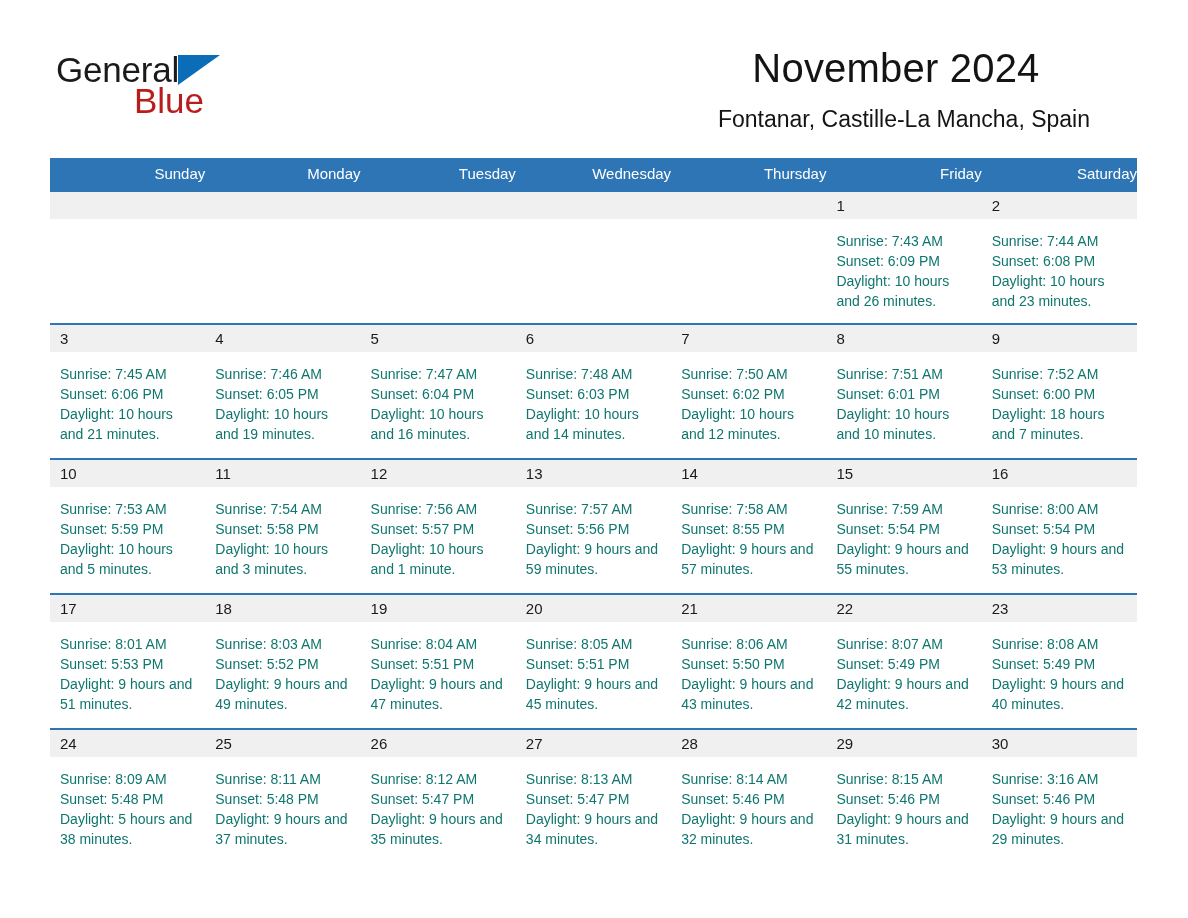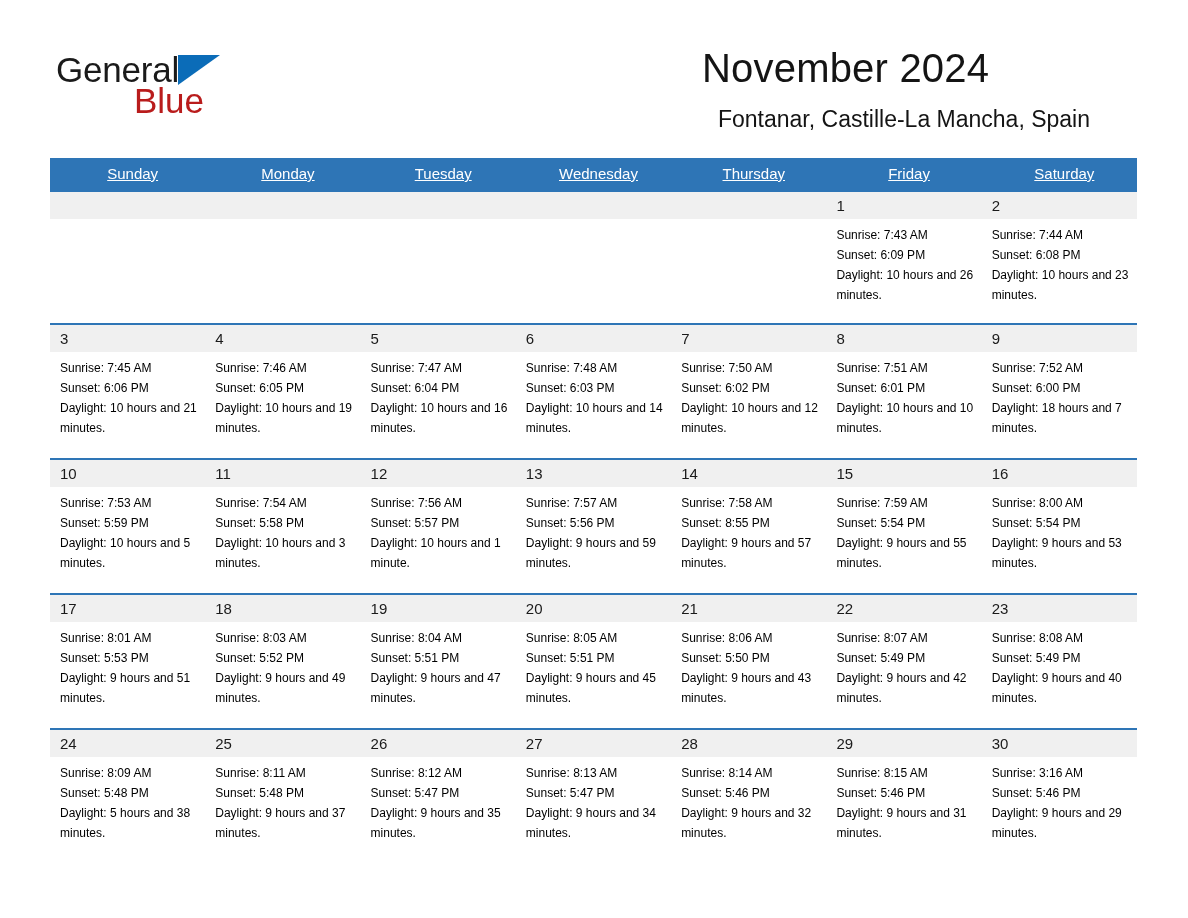--- a/index.html
+++ b/index.html
@@ -54,21 +54,21 @@
     margin-left: 78px;
     display: block;
     margin-top: -4px;
     line-height: 1.05;
   }
 
   .title-block {
     position: absolute;
     right: 52px;
     top: 46px;
-    text-align: left;
+    text-align: center;
   }
   .cal-title {
     font-size: 40px;
     color: #141414;
     font-weight: normal;
     line-height: 1.1;
     margin: 0;
     letter-spacing: 0.2px;
   }
   .cal-sub {
@@ -86,25 +86,24 @@
     top: 158px;
     width: 1087px;
     border-collapse: collapse;
     table-layout: fixed;
   }
   .cal-table th {
     background: #2e75b6;
     color: #ffffff;
     font-weight: normal;
     font-size: 15px;
-    text-align: center;
+    text-align: right;
     padding: 7px 0 8px 10px;
     height: 30px;
     border: none;
-    text-decoration: underline;
   }
   .cal-table td {
     width: 155.28px;
     vertical-align: top;
     padding: 0;
     border-top: 2px solid #2e75b6;
     background: #ffffff;
   }
   .cal-table tr.week-row td { height: 135px; }
   .cal-table tr.week-row-first td { height: 133px; }
@@ -114,23 +113,23 @@
     font-size: 15px;
     color: #1a1a1a;
     padding: 5px 0 5px 10px;
     height: 27px;
     line-height: 17px;
   }
   .daynum.empty {
     color: transparent;
   }
   .dayinfo {
-    padding: 6px 8px 0 10px;
-    font-size: 12px;
-    color: #000000;
+    padding: 12px 8px 0 10px;
+    font-size: 14px;
+    color: #0f766e;
     line-height: 20px;
   }
   .dayinfo div { white-space: nowrap; }
   .dayinfo .daylight { white-space: normal; }
 </style>
 </head>
 <body>
 
 <div id="page">
 

